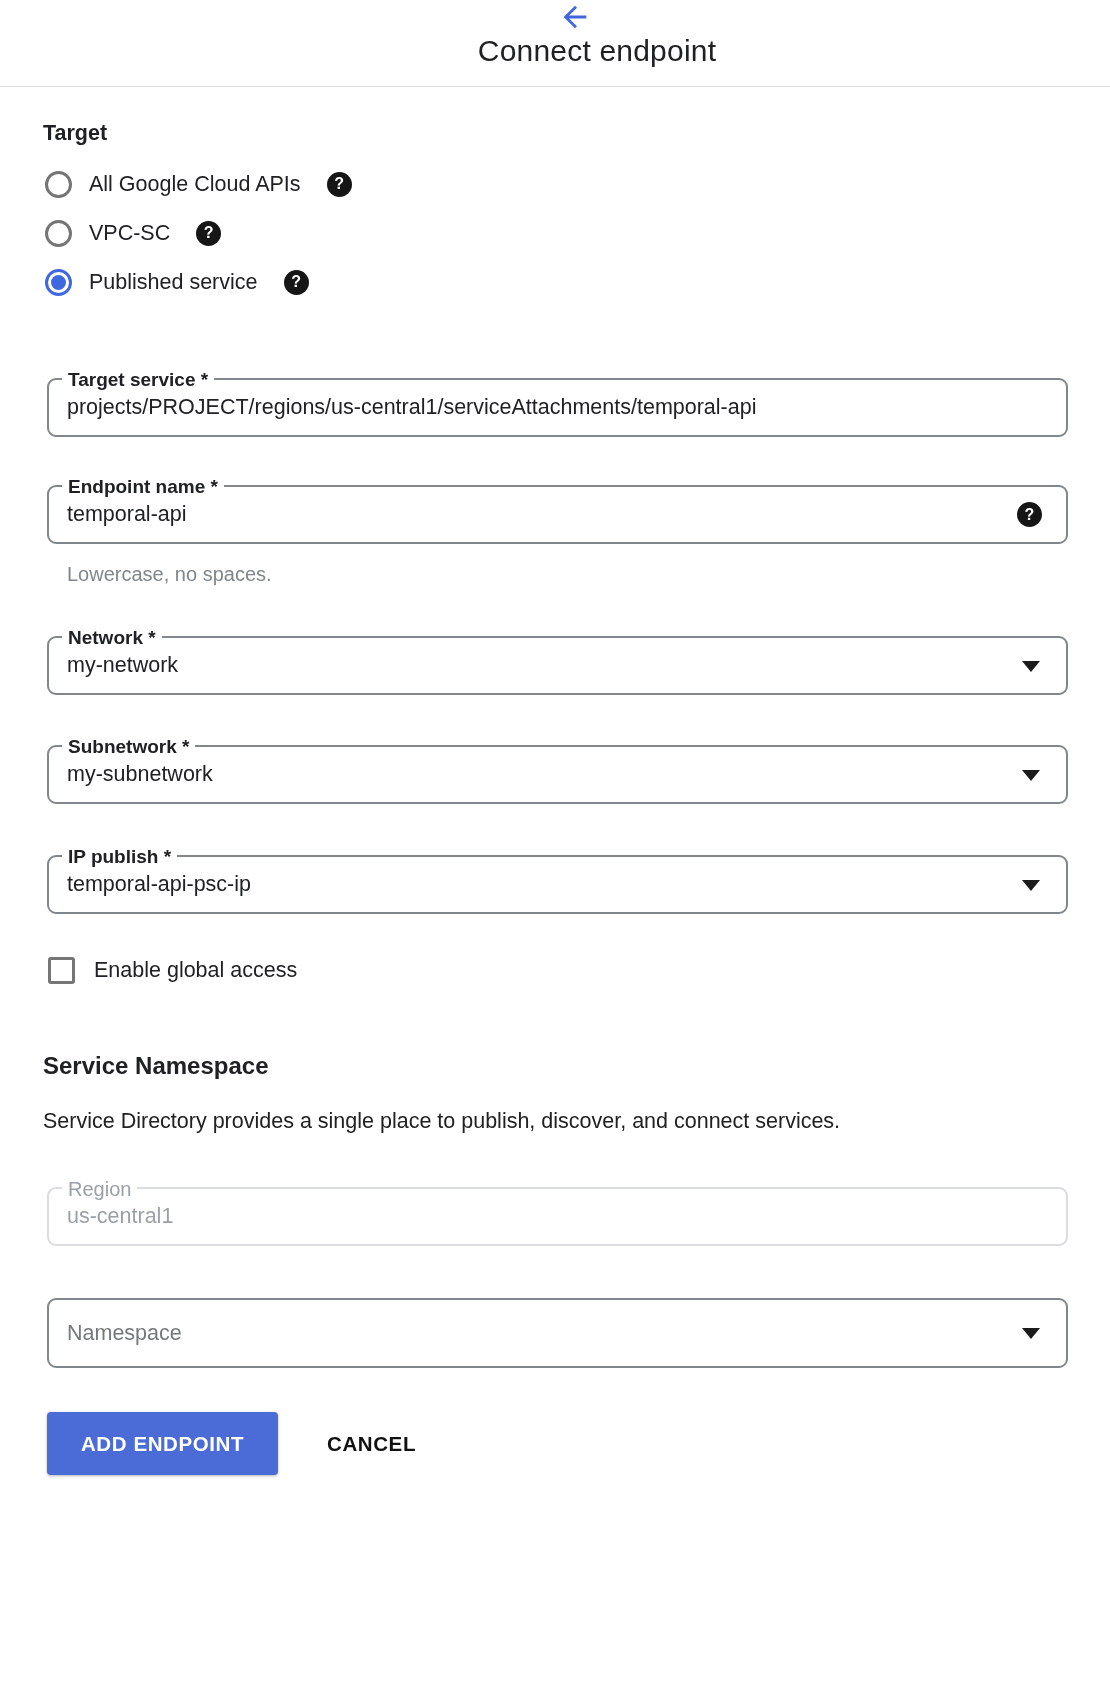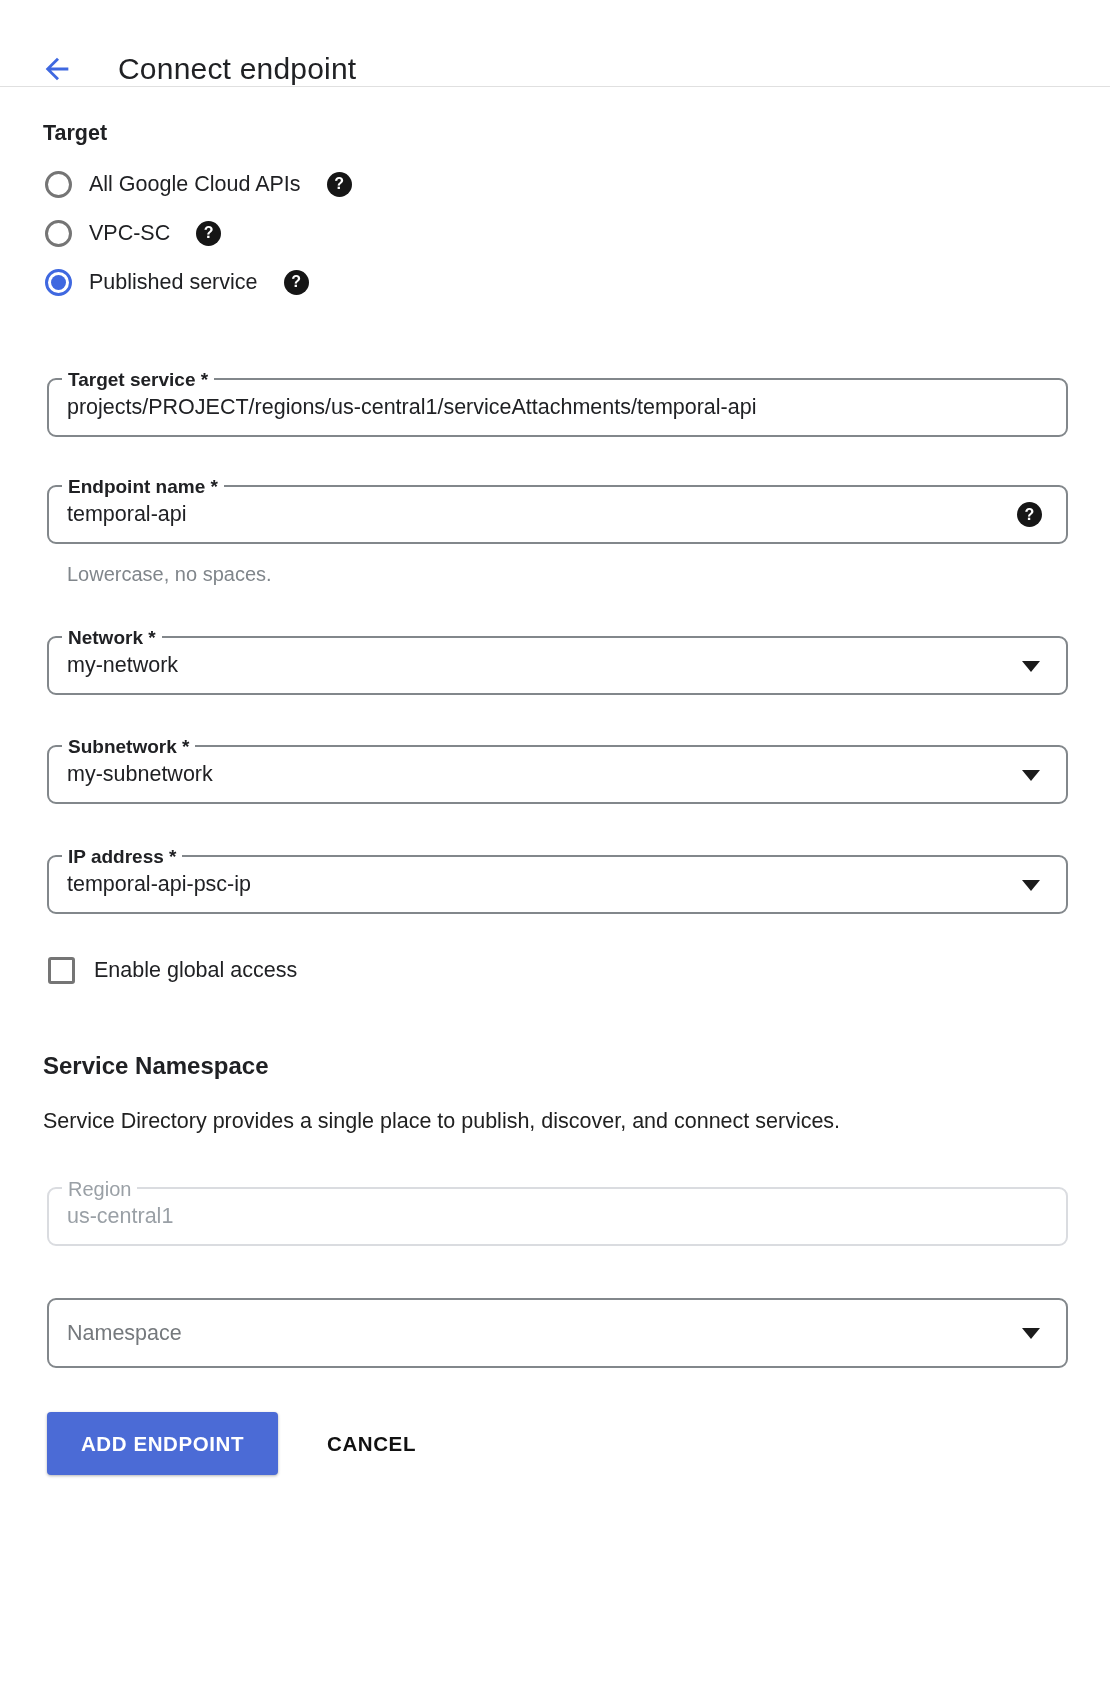--- a/index.html
+++ b/index.html
@@ -1,19 +1,19 @@
 <!DOCTYPE html>
 <html><head>
 <meta charset="utf-8">
 <style>
   html,body{margin:0;padding:0;background:#ffffff;}
   body{width:1110px;height:1690px;font-family:"Liberation Sans","DejaVu Sans",sans-serif;color:#202124;position:relative;overflow:hidden;}
 
   
-  .header{height:87px;border-bottom:1px solid #e0e0e0;display:flex;align-items:flex-end;padding-left:40px;box-sizing:border-box;}
+  .header{height:87px;border-bottom:1px solid #e0e0e0;display:flex;align-items:center;padding-left:40px;box-sizing:border-box;flex-direction:column;}
   .back-btn{width:34px;height:34px;display:flex;align-items:center;justify-content:center;cursor:pointer;background:none;border:none;padding:0;}
   .page-title{font-size:30px;font-weight:400;color:#202124;margin-left:44px;letter-spacing:0.2px;}
 
   .content{padding:0 0 0 43px;}
 
   
   .intro{margin:52px 0 0 0;font-size:21.5px;line-height:37px;color:#212121;max-width:990px;}
   .learn-more{color:#4c6fe2;text-decoration:underline;cursor:pointer;}
   .ext-icon{display:inline-block;vertical-align:-4px;margin-left:7px;}
 
@@ -118,21 +118,21 @@
     <span class="dd-arrow"></span>
   </div>
 
   <div class="field mt-sn">
     <span class="field-label">Subnetwork *</span>
     <span class="field-value">my-subnetwork</span>
     <span class="dd-arrow"></span>
   </div>
 
   <div class="field mt-ip">
-    <span class="field-label">IP address *</span>
+    <span class="field-label">IP publish *</span>
     <span class="field-value">temporal-api-psc-ip</span>
     <span class="dd-arrow"></span>
   </div>
 
   <div class="checkbox-row">
     <span class="checkbox"></span>
     <span class="checkbox-label">Enable global access</span>
   </div>
 
   <div class="sd-heading">Service Namespace</div>

